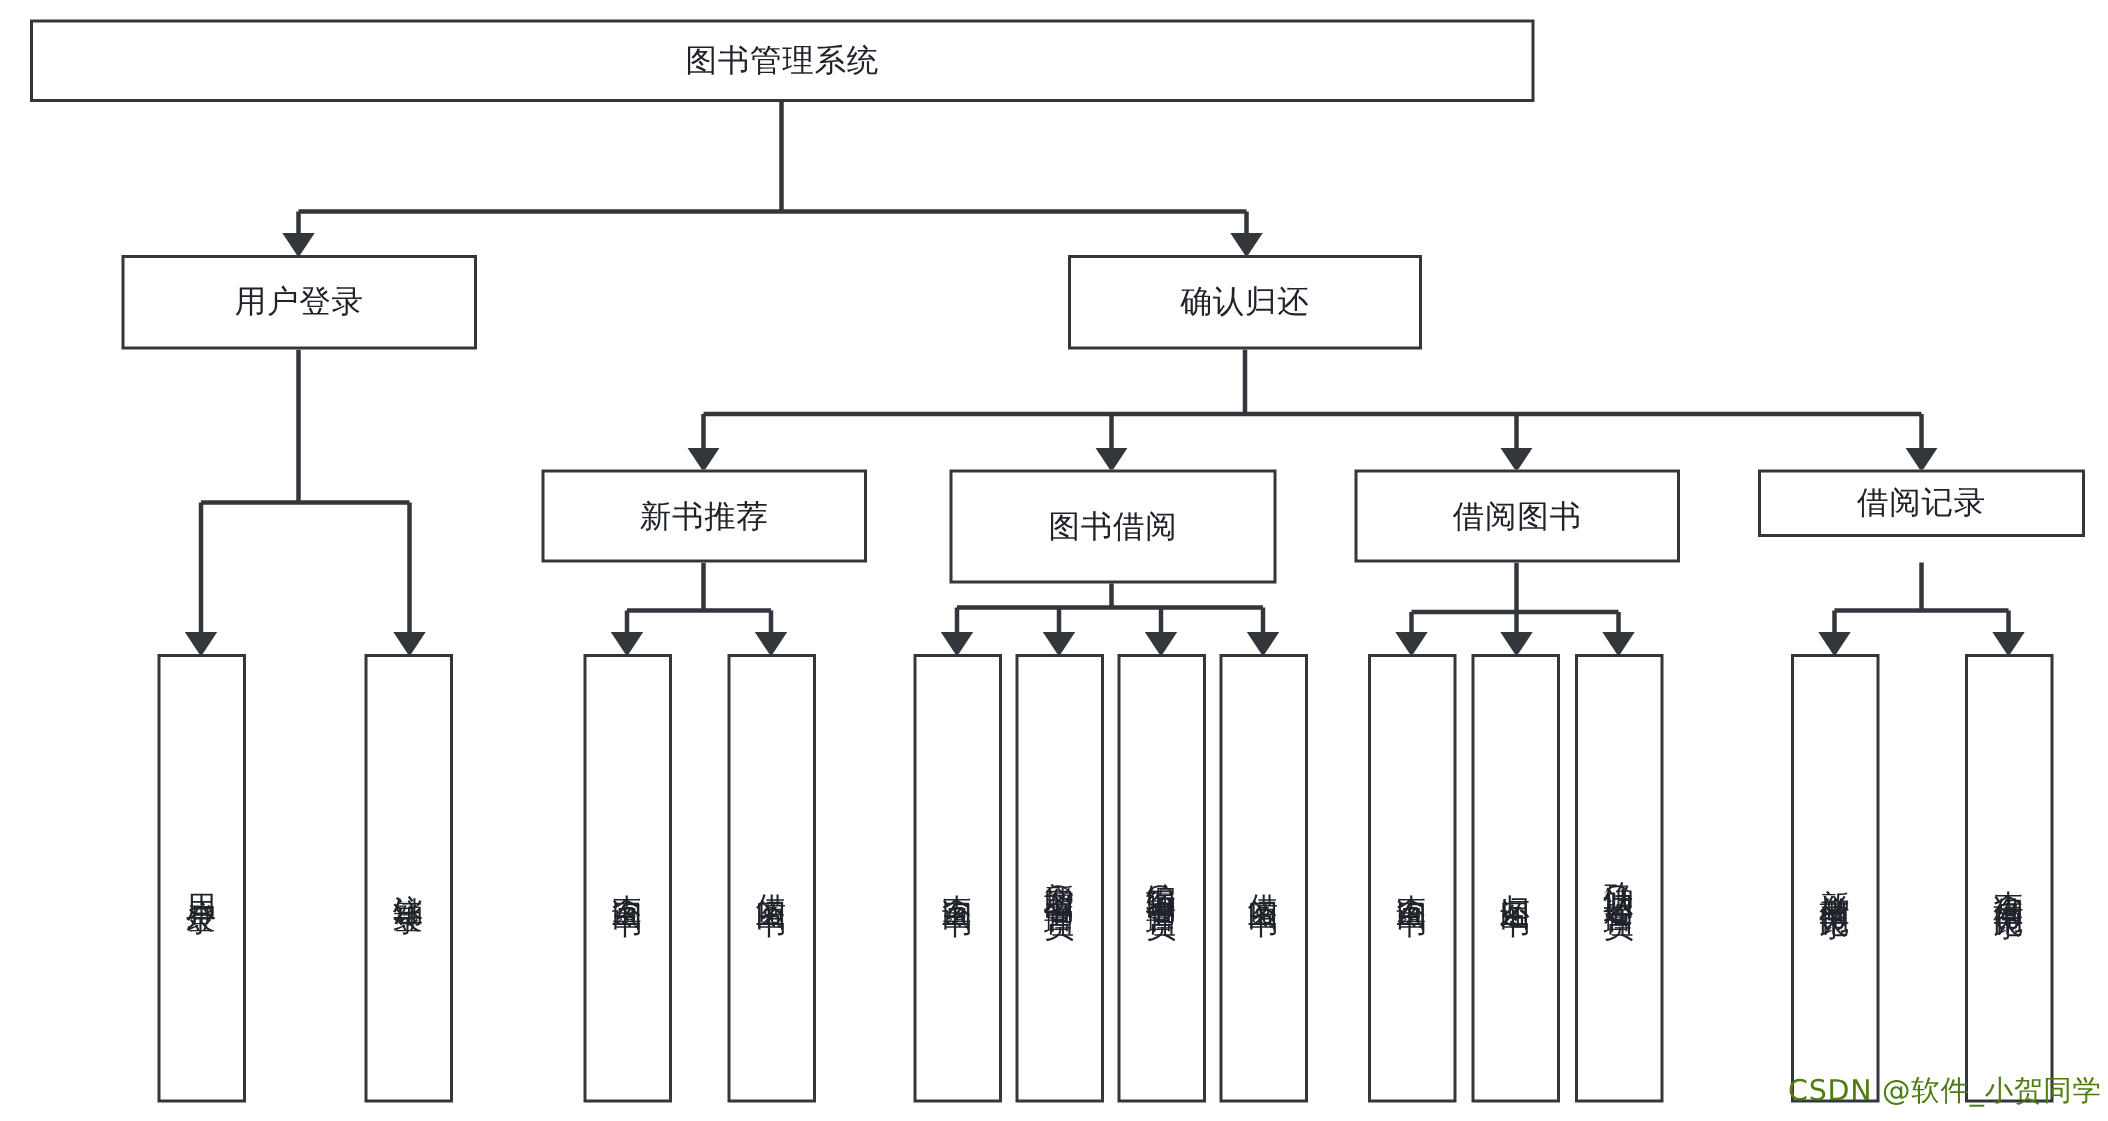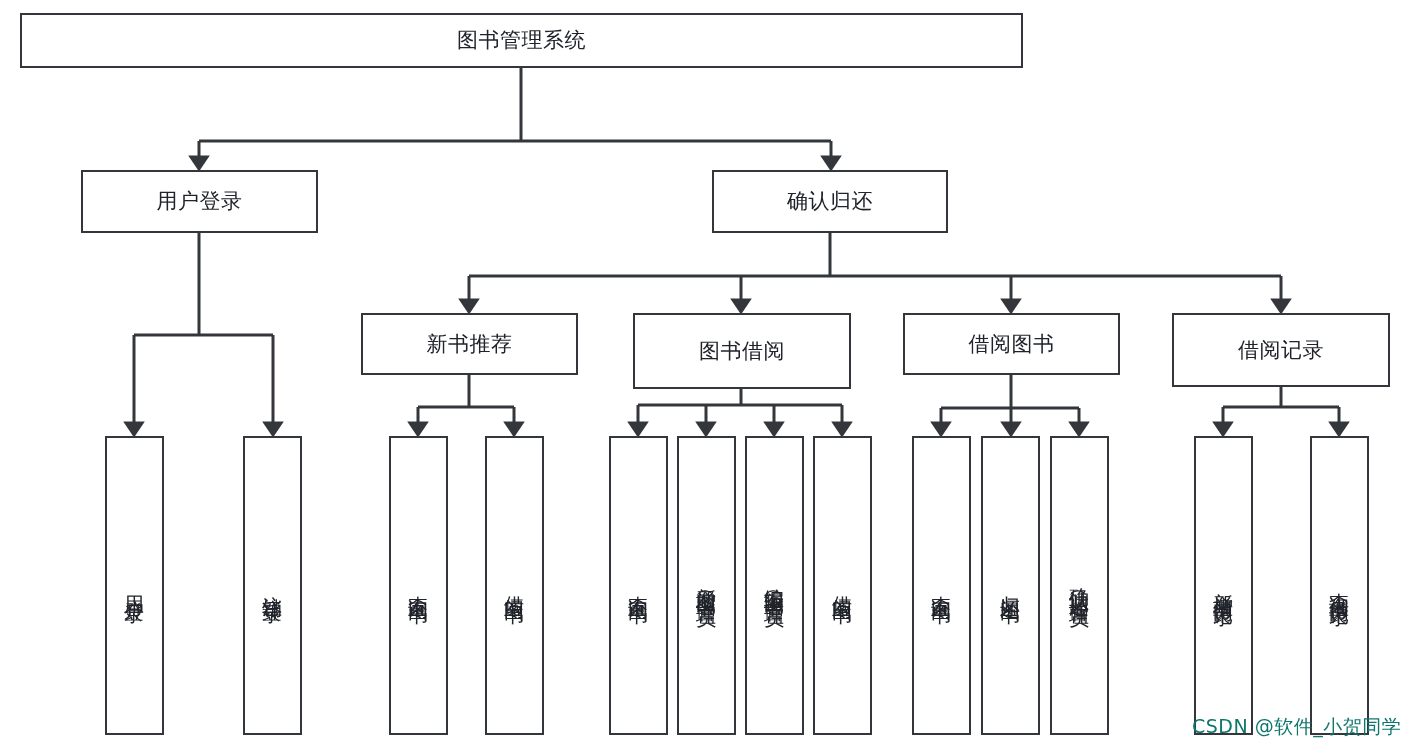--- a/index.html
+++ b/index.html
@@ -59,21 +59,21 @@
     top: 0;
     width: 1405px;
     height: 747px;
     pointer-events: none;
   }
   .watermark {
     position: absolute;
     left: 1192px;
     top: 714px;
     font-size: 19px;
-    color: #0f766e;
+    color: #4d7c0f;
     white-space: nowrap;
     letter-spacing: 0.5px;
   }
 </style>
 </head>
 <body>
 
 <div id="canvas">
 
   <svg id="edges" viewBox="0 0 1405 747">
@@ -139,21 +139,21 @@
 
   <div class="node horiz" style="left:361px; top:313px; width:217px; height:62px;">
     <span class="lbl">新书推荐</span>
   </div>
   <div class="node horiz" style="left:633px; top:313px; width:218px; height:76px;">
     <span class="lbl">图书借阅</span>
   </div>
   <div class="node horiz" style="left:903px; top:313px; width:217px; height:62px;">
     <span class="lbl">借阅图书</span>
   </div>
-  <div class="node horiz" style="left:1172px; top:313px; width:218px; height:74px;">
+  <div class="node horiz" style="left:1172px; top:313px; width:218px; height:45px;">
     <span class="lbl">借阅记录</span>
   </div>
 
   <div class="node vert" style="left:105px; top:436px; width:59px; height:299px;">
     <span class="lbl">用户登录</span>
   </div>
   <div class="node vert" style="left:243px; top:436px; width:59px; height:299px;">
     <span class="lbl">注销登录</span>
   </div>
   <div class="node vert" style="left:389px; top:436px; width:59px; height:299px;">

